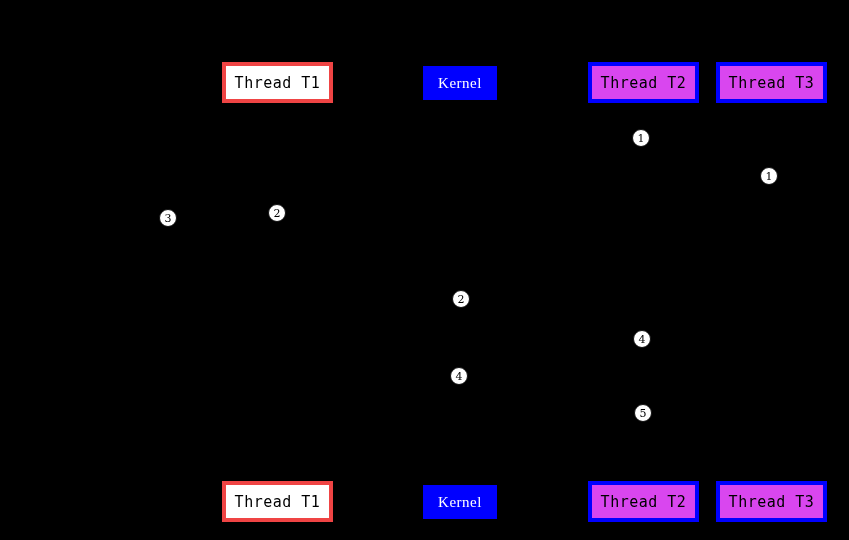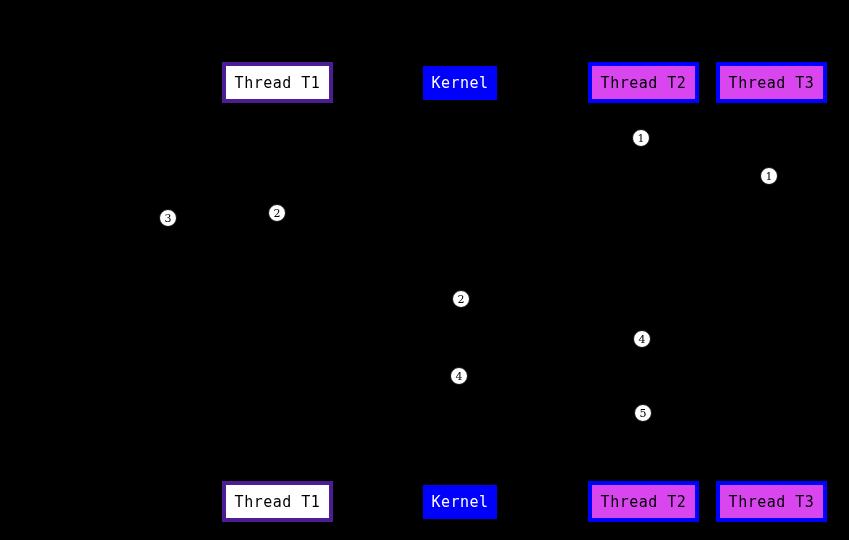--- a/index.html
+++ b/index.html
@@ -55,31 +55,32 @@
     display: flex;
     align-items: center;
     justify-content: center;
     font-size: 15px;
     letter-spacing: 0.5px;
     white-space: nowrap;
   }
   .participant.style-red {
     background: #ffffff;
     color: #000000;
-    border: 4px solid #4c1d95;
+    border: 4px solid #ef4444;
   }
   .participant.style-blue-outline {
     background: #d946ef;
     color: #000000;
     border: 4px solid #0000ff;
   }
   .participant.style-blue-fill {
     background: #0000ff;
     color: #ffffff;
     border: 0;
+    font-family: Liberation Serif, serif;
   }
 
   
   .step-marker {
     position: absolute;
     width: 18px;
     height: 18px;
     border-radius: 50%;
     background: #ffffff;
     color: #000000;

